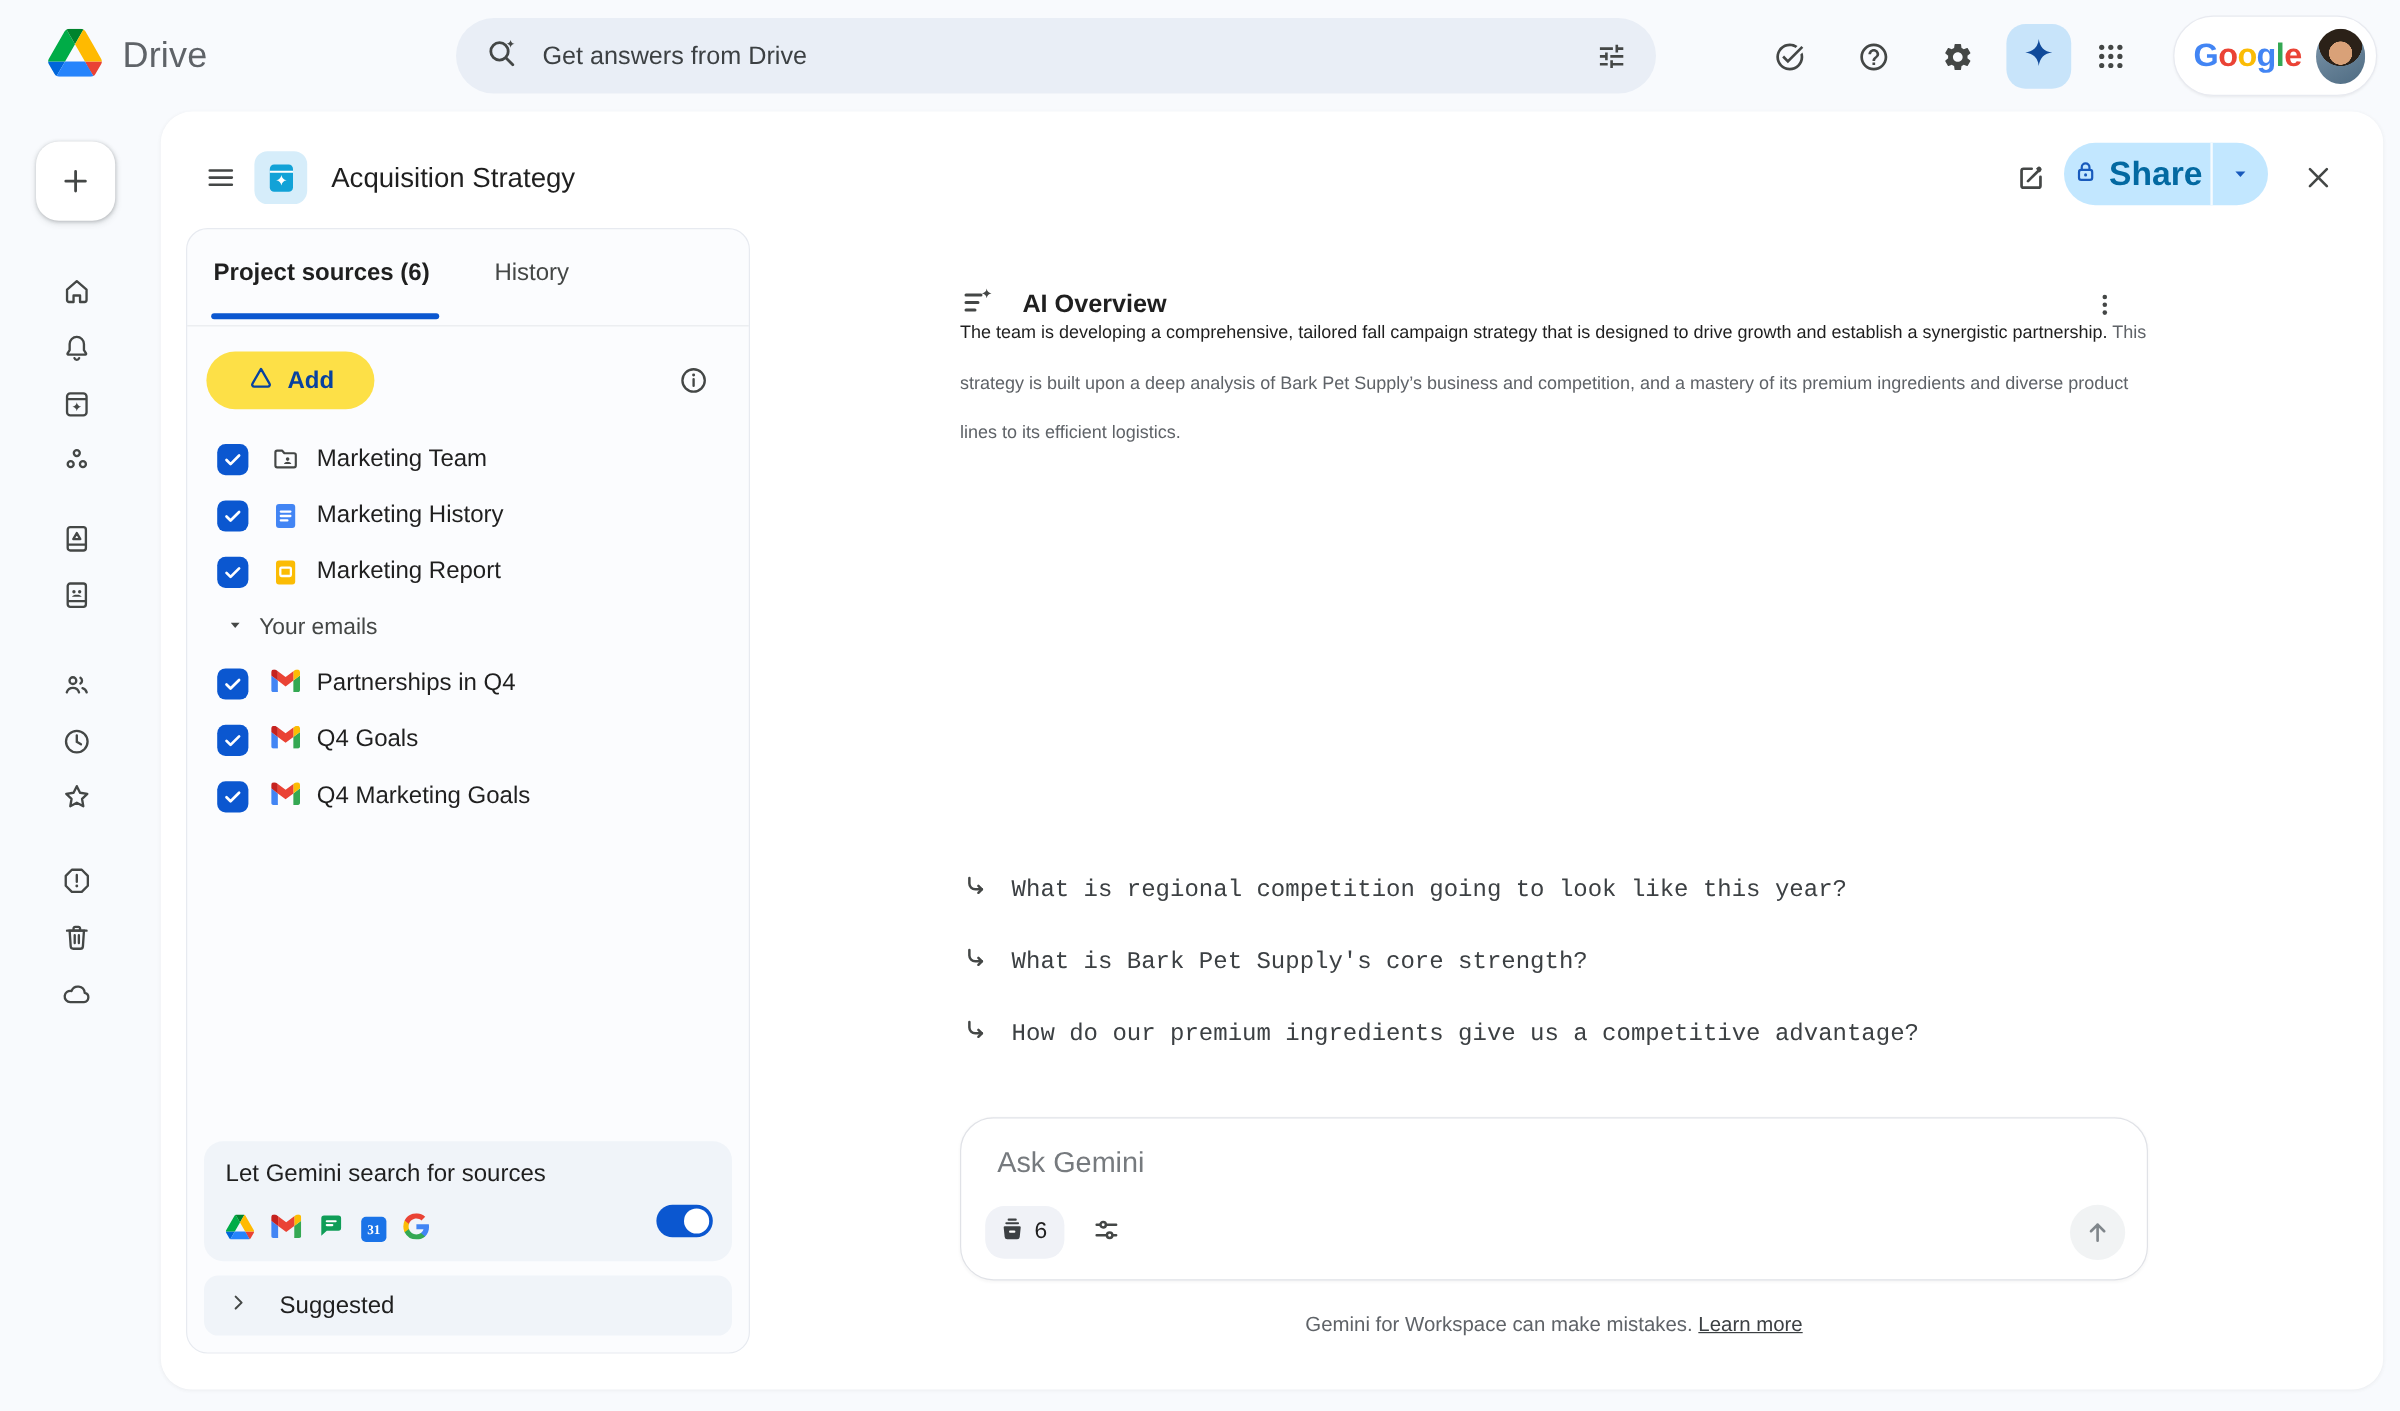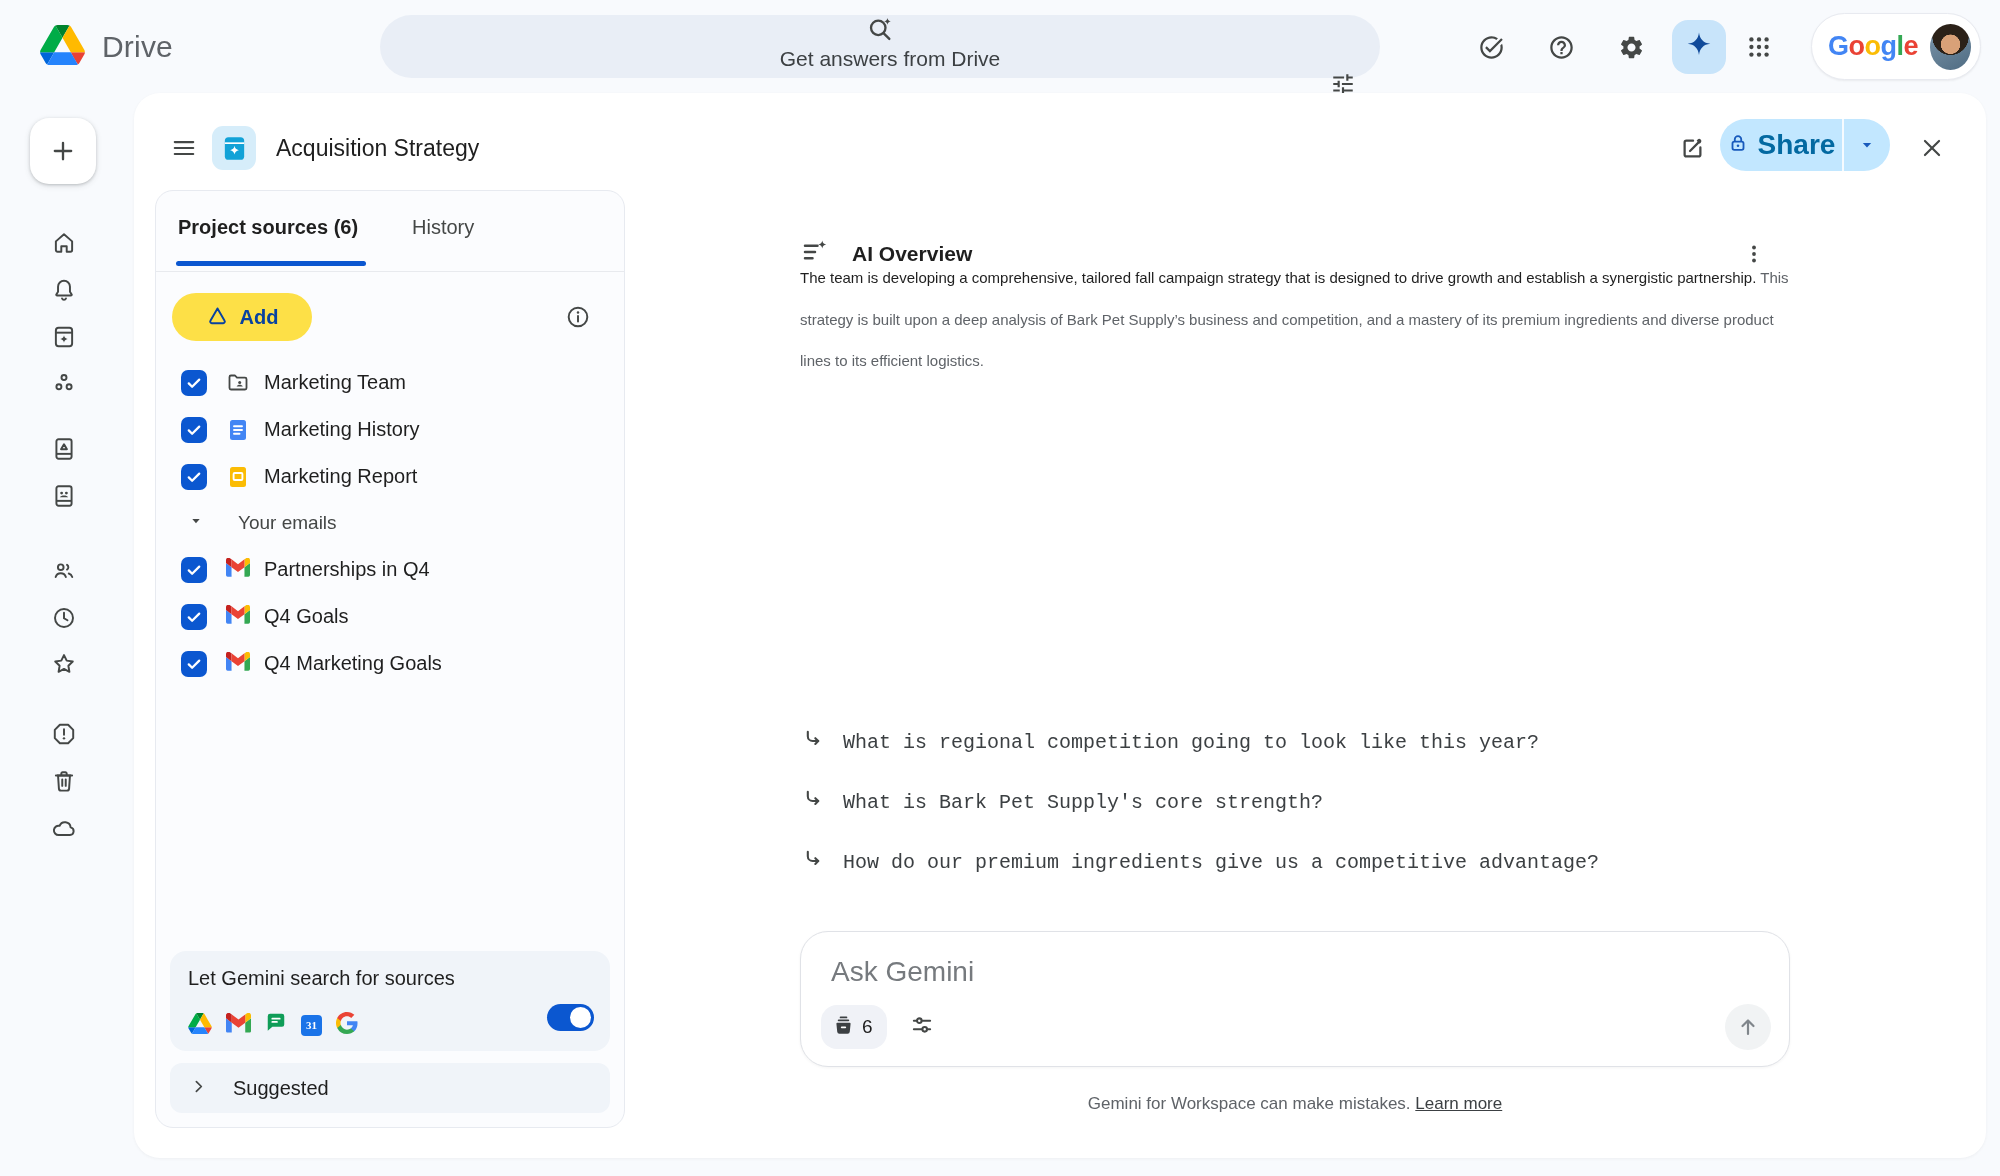--- a/index.html
+++ b/index.html
@@ -3,21 +3,21 @@
 <meta charset="utf-8">
 <style>
   * { margin:0; padding:0; box-sizing:border-box; }
   body { font-family:"Liberation Sans", sans-serif; background:#f8fafd; }
   .screen { position:relative; width:2000px; height:1176px; background:#f8fafd; overflow:hidden; }
 
   
   .brand { position:absolute; left:40px; top:0; height:93px; display:flex; align-items:center; gap:17px; }
   .brand-name { font-size:30px; color:#5f6368; letter-spacing:.2px; }
   .searchbar { position:absolute; left:380px; top:15px; width:1000px; height:63px; border-radius:32px;
-               background:#e9eef6; display:flex; align-items:center; padding:0 24px;flex-direction:column; }
+               background:#e9eef6; display:flex; align-items:center; padding:0 24px; }
   .search-text { margin-left:20px; font-size:21px; color:#3c4043; }
   .search-tune { margin-left:auto; display:flex; }
   .iconbtn { position:absolute; width:48px; height:48px; display:flex; align-items:center; justify-content:center; border-radius:50%; }
   .spark-chip { position:absolute; left:1672px; top:20px; width:54px; height:54px; border-radius:16px;
                 background:#c8e4fa; display:flex; align-items:center; justify-content:center; }
   .account-pill { position:absolute; left:1811px; top:13px; width:170px; height:67px; border-radius:34px;
                   background:#fff; border:1px solid #e8eaf0; display:flex; align-items:center; padding:0 9px 0 16px; gap:12px;
                   box-shadow:0 1px 2px rgba(60,64,67,.08); }
   .gword { font-size:27px; font-weight:bold; letter-spacing:-.5px; display:flex; }
   .gl-b { color:#4285F4; } .gl-r { color:#EA4335; } .gl-y { color:#FBBC05; } .gl-g { color:#34A853; }
@@ -56,21 +56,21 @@
   .add-btn { width:140px; height:48px; border-radius:24px; background:#fde047; display:flex; align-items:center;
              justify-content:center; gap:11px; }
   .add-label { font-size:20px; font-weight:bold; color:#0842a0; }
   .info-btn { margin-left:auto; margin-right:12px; width:36px; height:36px; display:flex; align-items:center; justify-content:center; }
   .rows { position:absolute; left:0; right:0; top:168px; }
   .srow { height:47px; display:flex; align-items:center; padding-left:25px; }
   .cb { width:26px; height:26px; border-radius:7px; background:#0b57d0; display:flex; align-items:center; justify-content:center; flex:none; }
   .ficon { margin-left:19px; width:24px; height:24px; flex:none; display:flex; }
   .slabel { margin-left:14px; font-size:20px; color:#1f1f1f; white-space:nowrap; }
   .grow { height:46px; display:flex; align-items:center; padding-left:32px; }
-  .grow .glabel { margin-left:34px; font-size:19px; color:#444746; }
+  .grow .glabel { margin-left:12px; font-size:19px; color:#444746; }
   .gembox { position:absolute; left:14px; right:14px; bottom:76px; height:100px; border-radius:16px; background:#f0f4f9; }
   .gemlabel { position:absolute; left:18px; top:16px; font-size:20px; color:#1f1f1f; }
   .gemicons { position:absolute; left:18px; bottom:13px; display:flex; gap:14px; align-items:center;font-family:Liberation Serif, serif; }
   .cal-icon { width:21px; height:21px; background:#1a73e8; border-radius:4px; color:#fff; font-size:11px; font-weight:bold;
               display:flex; align-items:center; justify-content:center; }
   .toggle { position:absolute; right:16px; bottom:20px; width:47px; height:27px; border-radius:14px; background:#0b57d0; }
   .toggle::after { content:""; position:absolute; right:3px; top:3px; width:21px; height:21px; border-radius:50%; background:#fff; }
   .sugbox { position:absolute; left:14px; right:14px; bottom:14px; height:50px; border-radius:12px; background:#f0f4f9;
             display:flex; align-items:center; padding-left:20px; gap:26px; }
   .suglabel { font-size:20px; color:#1f1f1f; }
@@ -79,21 +79,21 @@
   .ovheader { position:absolute; left:666px; top:118px; width:990px; height:38px; display:flex; align-items:center; gap:22px;margin-top:24px; }
   .ovtitle { font-size:21px; font-weight:bold; color:#1f1f1f; }
   .kebab { margin-left:auto; margin-right:24px; display:flex; }
   .para { position:absolute; left:666px; top:164px; width:1000px; font-size:15px; line-height:41.5px; color:#1f1f1f; }
   .para .rest { color:#5f6368; }
   .questions { position:absolute; left:666px; top:632px; width:990px; }
   .qrow { display:flex; align-items:center; gap:18px; height:34px; margin-bottom:26px;font-family:Liberation Mono, monospace; }
   .qtext { font-size:20px; color:#3c4043; }
   .composer { position:absolute; left:666px; top:838px; width:990px; height:136px; border:1px solid #e0e2e7;
               border-radius:28px; background:#fff; box-shadow:0 1px 3px rgba(32,33,36,.05); }
-  .ask { position:absolute; left:30px; top:24px; font-size:28px; color:#767a7e; }
+  .ask { position:absolute; left:30px; top:24px; font-size:24px; color:#767a7e; }
   .crow { position:absolute; left:20px; right:18px; bottom:16px; display:flex; align-items:center; gap:22px; }
   .srcpill { height:44px; padding:0 14px 0 11px; border-radius:16px; background:#f0f2f7; display:flex; align-items:center; gap:7px; }
   .srcount { font-size:19px; color:#1f1f1f; }
   .send { margin-left:auto; width:46px; height:46px; border-radius:50%; background:#f1f3f4; display:flex; align-items:center; justify-content:center; }
   .disclaimer { position:absolute; left:666px; top:1001px; width:990px; text-align:center; font-size:17px; color:#5f6368; }
   .lm { text-decoration:underline; color:#3c4043; }
 
   
   .plusbtn { position:absolute; left:30px; top:118px; width:66px; height:66px; border-radius:19px; background:#fff;
              box-shadow:0 1px 3px rgba(60,64,67,.25), 0 2px 6px rgba(60,64,67,.12); display:flex; align-items:center; justify-content:center; }

